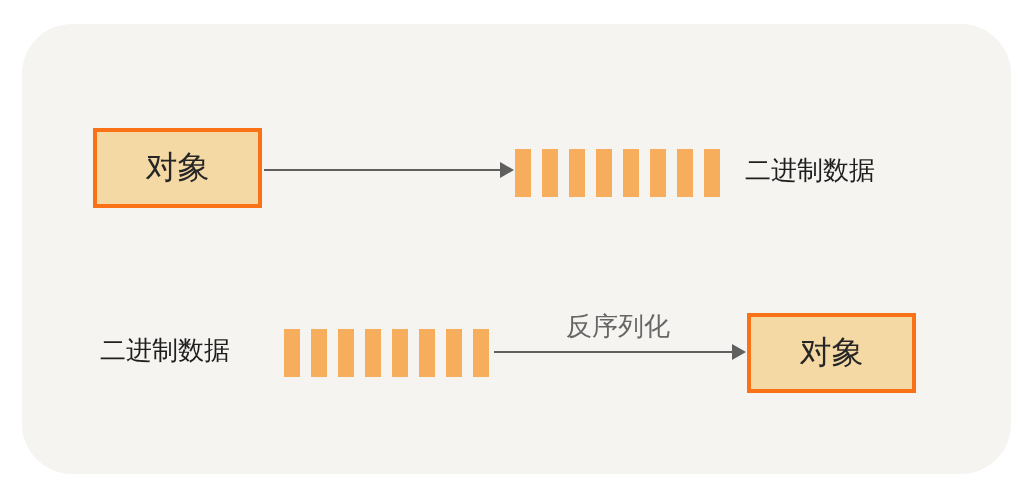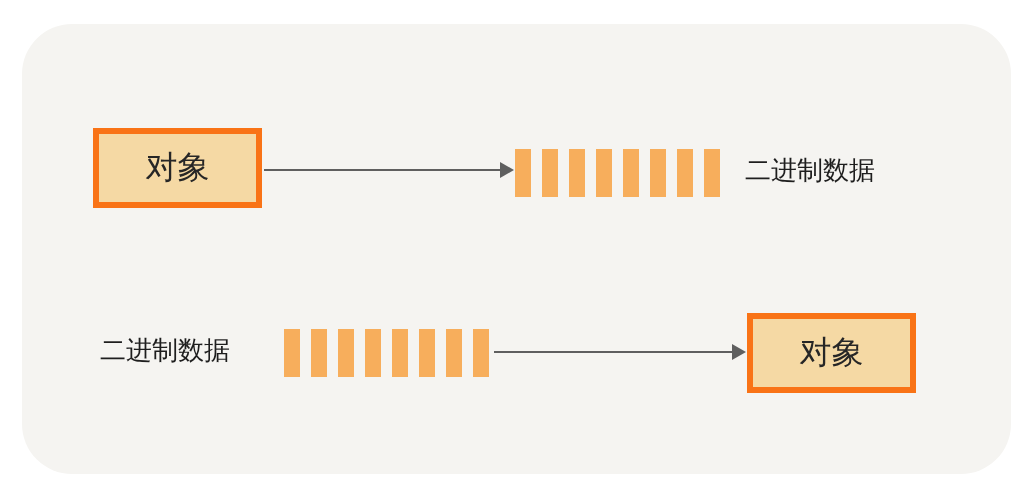--- a/index.html
+++ b/index.html
@@ -6,21 +6,21 @@
   body{
     width:1029px;height:500px;position:relative;background:#ffffff;
     font-family:"Liberation Sans","DejaVu Sans",sans-serif;overflow:hidden;
   }
   .card{
     position:absolute;left:22px;top:24px;width:989px;height:450px;
     background:#f5f4f1;border-radius:50px;
   }
   .box{
     position:absolute;width:169px;height:80px;
-    background:#f5d9a4;border:6px solid #f97316;
+    background:#f5d9a4;border:4px solid #f97316;
     display:flex;align-items:center;justify-content:center;
     font-size:32px;color:#262626;box-sizing:border-box;
   }
   .arrow-line{
     position:absolute;height:2px;background:#5f5f5f;
   }
   .arrow-head{
     position:absolute;width:0;height:0;
     border-top:8px solid transparent;border-bottom:8px solid transparent;
     border-left:14px solid #5f5f5f;
@@ -73,18 +73,19 @@
     <div class="bar"></div>
     <div class="bar"></div>
     <div class="bar"></div>
     <div class="bar"></div>
     <div class="bar"></div>
     <div class="bar"></div>
   </div>
 
   <div class="arrow-line" style="left:472px;top:327px;width:240px;"></div>
   <div class="arrow-head" style="left:710px;top:320px;"></div>
+  <div class="arrow-label" style="left:516px;top:285px;width:160px;">反序列化</div>
 
   <div class="box" style="left:725px;top:289px;">
     <span>对象</span>
   </div>
 
 </div>
 
 </body></html>

